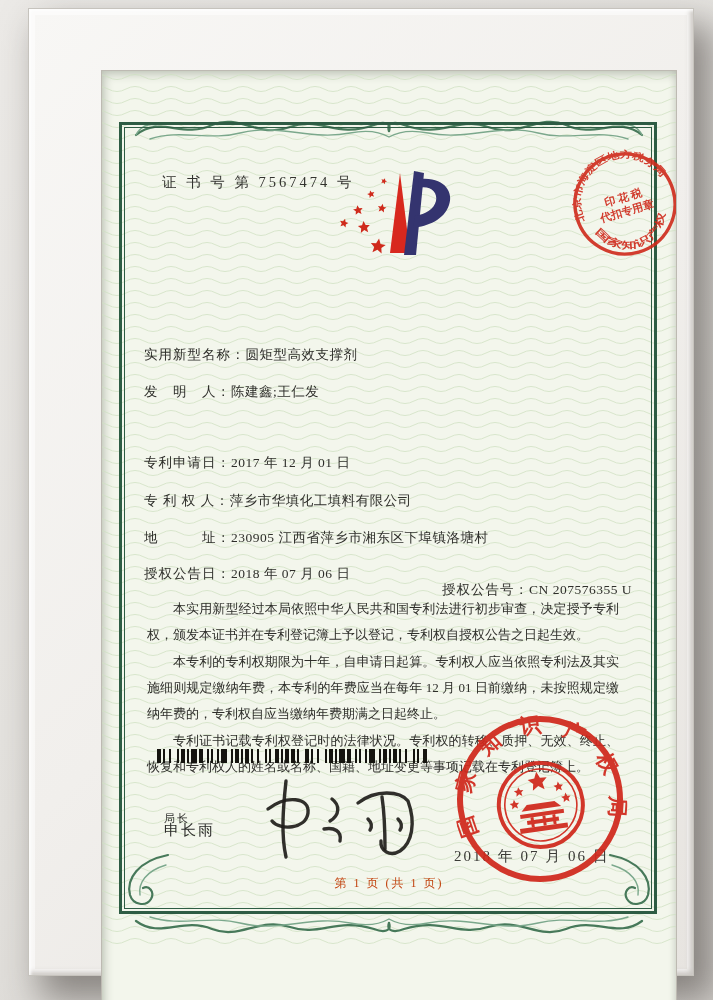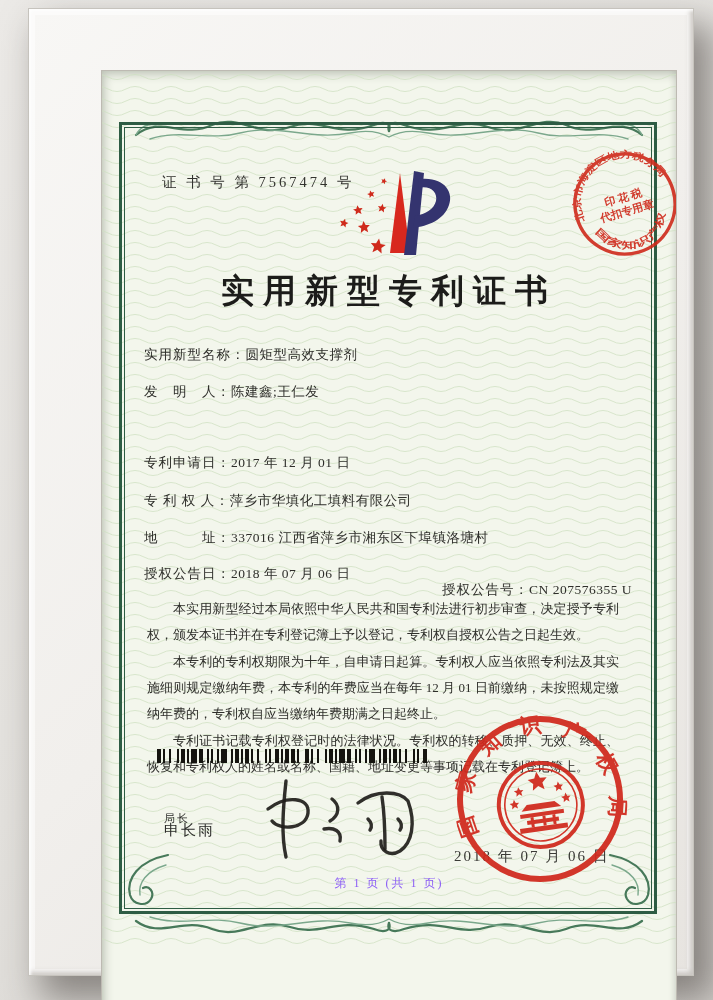--- a/index.html
+++ b/index.html
@@ -52,21 +52,21 @@
   .barcode{position:absolute;left:55px;top:678px;width:272px;height:14px;display:flex;overflow:hidden;}
   .barcode span{height:100%;flex:0 0 auto;}
   .barcode .bar{background:#15140f;}
   .sig-title{position:absolute;left:62px;top:740px;font-size:11px;letter-spacing:2px;}
   .sig-name{position:absolute;left:62px;top:750px;font-size:15px;letter-spacing:2px;}
   .signature{position:absolute;left:150px;top:698px;width:180px;height:95px;}
   .signature path{fill:none;stroke:#1f1d1a;stroke-width:3.4;stroke-linecap:round;stroke-linejoin:round;opacity:.92;}
   .seal-date{position:absolute;left:352px;top:776px;font-size:15px;letter-spacing:2px;color:#3a3a36;z-index:1;}
   .big-seal{position:absolute;left:352px;top:642px;width:172px;height:172px;z-index:2;opacity:.93;transform:rotate(-8deg);}
   .tax-stamp{position:absolute;left:468px;top:78px;width:110px;height:110px;opacity:.9;transform:rotate(-16deg);}
-  .footer{position:absolute;left:0;top:804px;width:100%;text-align:center;font-size:12px;letter-spacing:2px;color:#8b5cf6;}
+  .footer{position:absolute;left:0;top:804px;width:100%;text-align:center;font-size:12px;letter-spacing:2px;color:#c2410c;}
   .red{fill:#cf2a1b;}
 </style>
 </head>
 <body>
 
 <div class="frame">
   <div class="paper">
 
     <svg class="guilloche">
         <path d="M-12 6 q9 -5 18 0 t 18 0 q9 -5 18 0 t 18 0 q9 -5 18 0 t 18 0 q9 -5 18 0 t 18 0 q9 -5 18 0 t 18 0 q9 -5 18 0 t 18 0 q9 -5 18 0 t 18 0 q9 -5 18 0 t 18 0 q9 -5 18 0 t 18 0 q9 -5 18 0 t 18 0 q9 -5 18 0 t 18 0 q9 -5 18 0 t 18 0 q9 -5 18 0 t 18 0 q9 -5 18 0 t 18 0 q9 -5 18 0 t 18 0 q9 -5 18 0 t 18 0 q9 -5 18 0 t 18 0"></path>
@@ -197,36 +197,35 @@
         <use href="#star" transform="translate(64,14) scale(0.5) rotate(20)"></use>
         <use href="#star" transform="translate(51,27) scale(0.62) rotate(-15)"></use>
         <use href="#star" transform="translate(62,41) scale(0.72) rotate(10)"></use>
         <use href="#star" transform="translate(38,43) scale(0.8) rotate(-8)"></use>
         <use href="#star" transform="translate(24,56) scale(0.72) rotate(14)"></use>
         <use href="#star" transform="translate(44,60) scale(1.0) rotate(-5)"></use>
         <use href="#star" transform="translate(58,79) scale(1.25) rotate(8)"></use>
       </g>
     </svg>
 
-    <div class="title">实用新型专利证书</div>
 
     <div class="field-row" style="top:275px">
       <span class="field-label">实用新型名称：</span><span class="field-value">圆矩型高效支撑剂</span>
     </div>
     <div class="field-row" style="top:312px">
       <span class="field-label">发　明　人：</span><span class="field-value">陈建鑫;王仁发</span>
     </div>
     <div class="field-row" style="top:383px">
       <span class="field-label">专利申请日：</span><span class="field-value">2017 年 12 月 01 日</span>
     </div>
     <div class="field-row" style="top:421px">
       <span class="field-label">专 利 权 人：</span><span class="field-value">萍乡市华填化工填料有限公司</span>
     </div>
     <div class="field-row" style="top:458px">
-      <span class="field-label">地　　　址：</span><span class="field-value">337016 江西省萍乡市湘东区下埠镇洛塘村</span>
+      <span class="field-label">地　　　址：</span><span class="field-value">230905 江西省萍乡市湘东区下埠镇洛塘村</span>
     </div>
     <div class="field-row" style="top:494px">
       <span class="field-label">授权公告日：</span><span class="field-value">2018 年 07 月 06 日</span>
       <span class="grant-pub">
         <span class="field-label">授权公告号：</span><span class="field-value">CN 207576355 U</span>
       </span>
     </div>
 
     <div class="paras">
       <p>本实用新型经过本局依照中华人民共和国专利法进行初步审查，决定授予专利权，颁发本证书并在专利登记簿上予以登记，专利权自授权公告之日起生效。</p>

